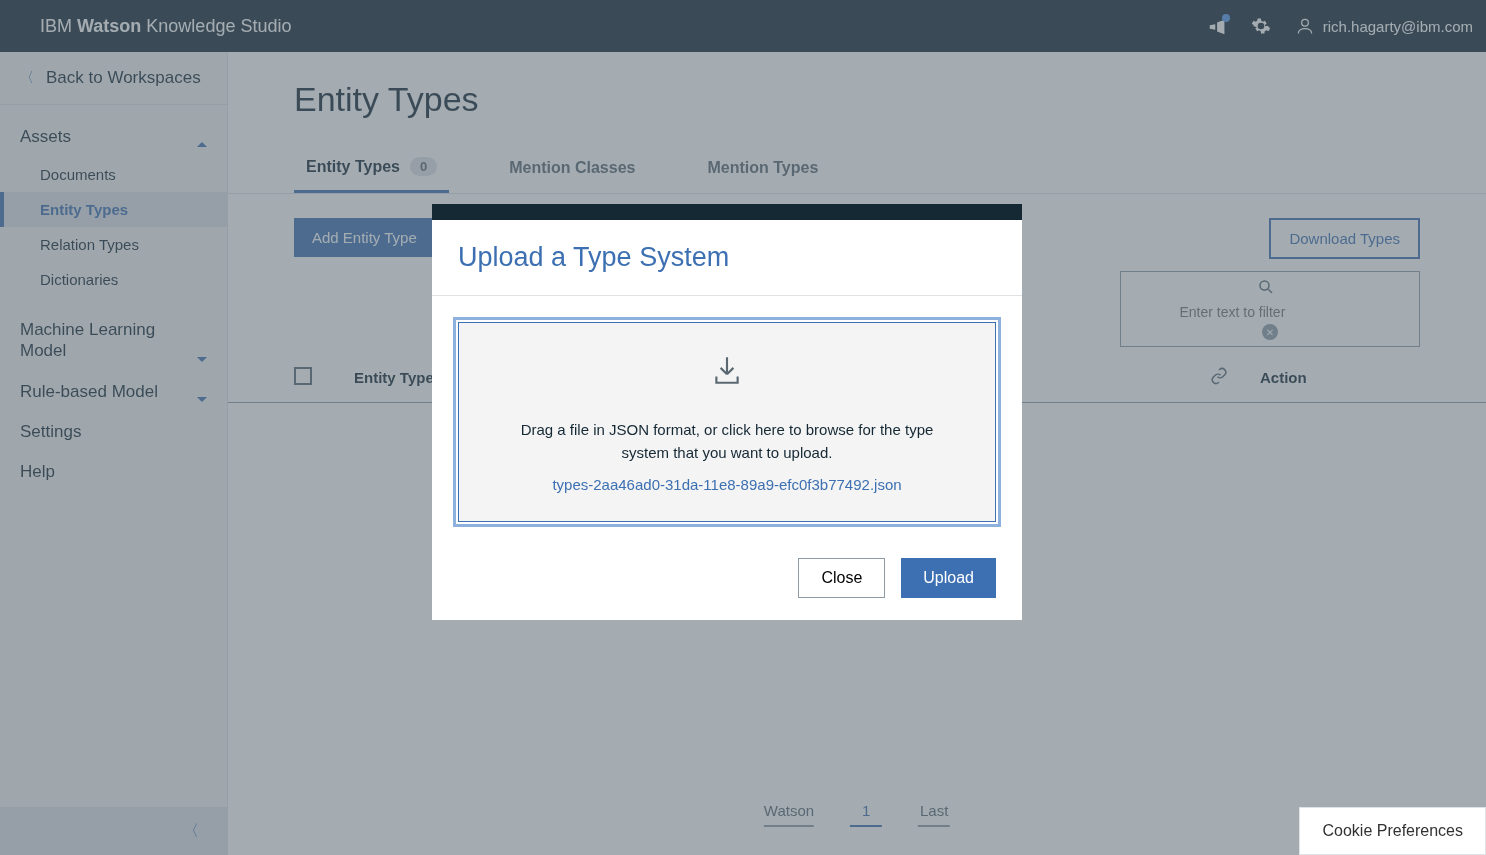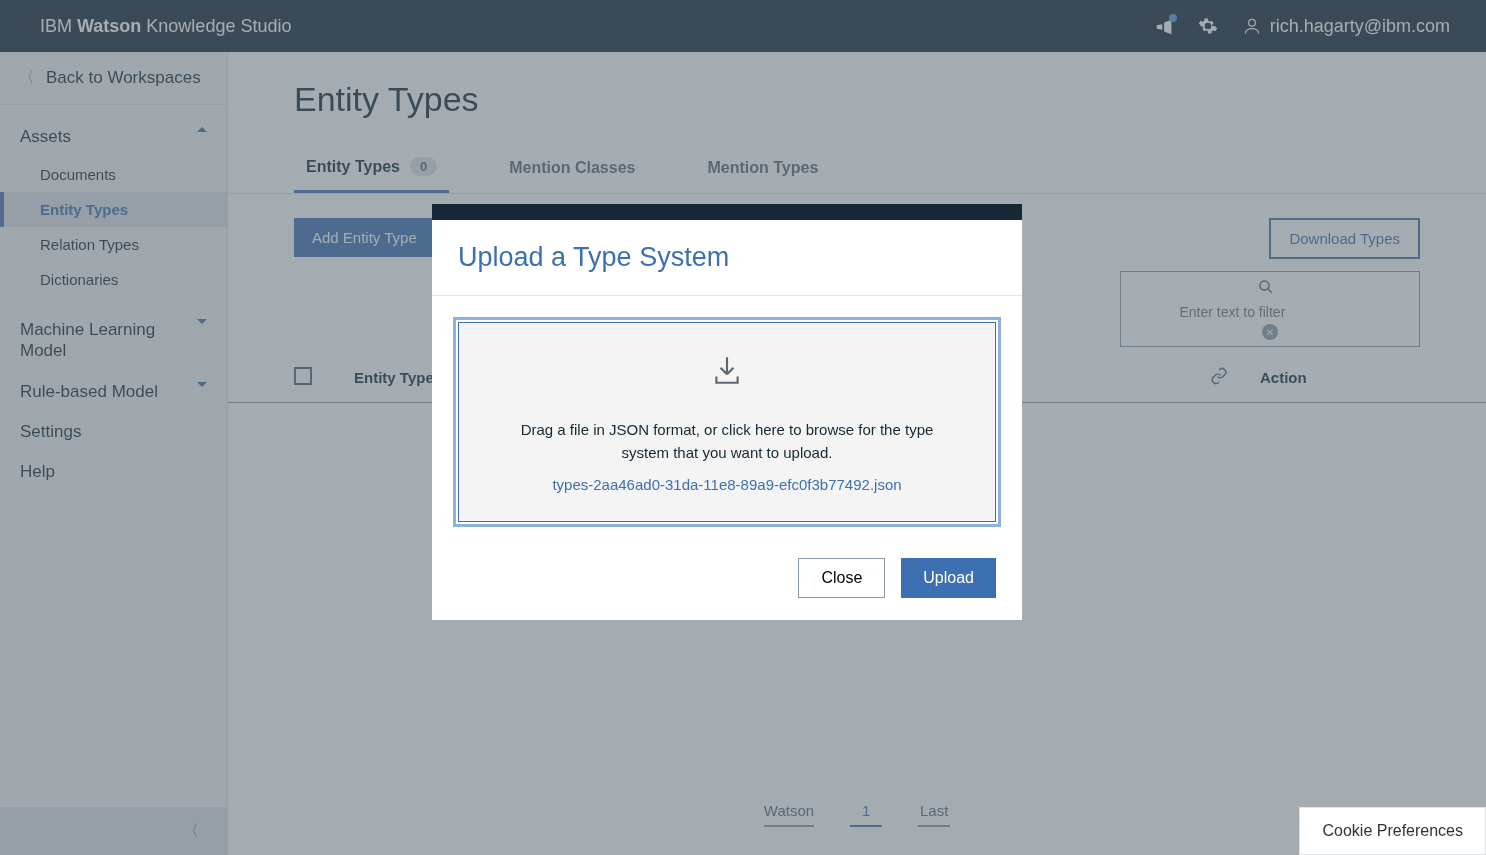--- a/index.html
+++ b/index.html
@@ -1,31 +1,31 @@
 <!DOCTYPE html>
 <html><head>
 <meta charset="utf-8">
 <style>
 * { box-sizing: border-box; margin: 0; padding: 0; }
 body { font-family: "Helvetica Neue", Arial, sans-serif; background: #fff; color: #323232; overflow: hidden; width: 1486px; height: 855px; position: relative; }
 
 
-.header { background: #152935; height: 52px; display: flex; align-items: center; justify-content: space-between; padding: 0 36px 0 40px; color: #fff; }
+.header { background: #152935; height: 52px; display: flex; align-items: center; justify-content: space-between; padding: 0 13px 0 40px; color: #fff; }
 .header-title { font-size: 18px; font-weight: 300; }
 .header-title .bold { font-weight: 600; }
 .header-right { display: flex; align-items: center; gap: 24px; }
 .header-icon { width: 20px; height: 20px; position: relative; cursor: pointer; }
-.user-area { display: flex; align-items: center; gap: 8px; font-size: 18px; }
+.user-area { display: flex; align-items: center; gap: 8px; font-size: 15px; }
 
 
 .sidebar { position: absolute; left: 0; top: 52px; bottom: 0; width: 228px; background: #f4f4f4; display: flex; flex-direction: column; border-right: 1px solid #dfe3e6; }
 .back-link { display: flex; align-items: center; gap: 12px; padding: 16px 20px; font-size: 17px; color: #152935; border-bottom: 1px solid #dfe3e6; cursor: pointer; }
 .back-chevron { color: #3d70b2; font-size: 14px; }
 .nav-group { padding: 12px 0; }
-.nav-header { display: flex; justify-content: space-between; align-items: flex-start; padding: 10px 20px; font-size: 17px; cursor: pointer; color: #152935; }
+.nav-header { display: flex; justify-content: space-between; align-items: flex-end; padding: 10px 20px; font-size: 17px; cursor: pointer; color: #152935; }
 .nav-caret { width: 0; height: 0; border-left: 5px solid transparent; border-right: 5px solid transparent; }
 .nav-caret.up { border-bottom: 5px solid #3d70b2; }
 .nav-caret.down { border-top: 5px solid #3d70b2; }
 .nav-item { padding: 9px 20px 9px 40px; font-size: 15px; color: #152935; cursor: pointer; }
 .nav-item.active { background: #dfe3e6; color: #3d70b2; font-weight: 600; border-left: 4px solid #3d70b2; padding-left: 36px; }
 .nav-header.simple { font-size: 17px; padding: 10px 20px; }
 .sidebar-footer { margin-top: auto; height: 48px; background: #dfe3e6; display: flex; align-items: center; justify-content: flex-end; padding-right: 28px; color: #3d70b2; cursor: pointer; }
 
 
 .main { position: absolute; left: 228px; top: 52px; right: 0; bottom: 0; padding: 0; }

